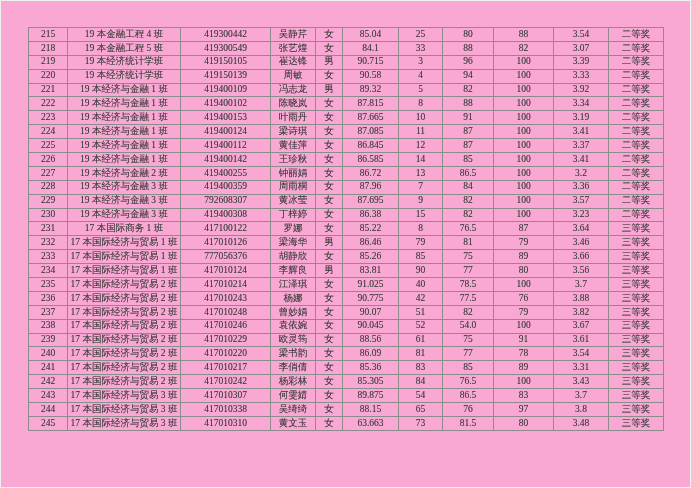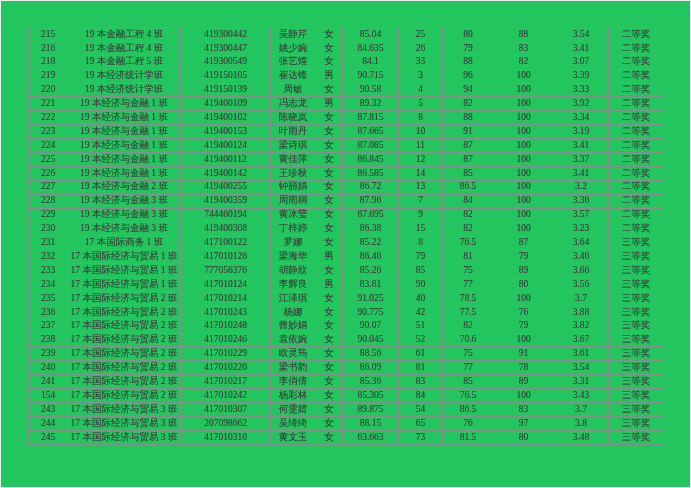--- a/index.html
+++ b/index.html
@@ -11,21 +11,21 @@
     width: 691px;
     height: 488px;
     position: relative;
     overflow: hidden;
     font-family: "Liberation Serif", "DejaVu Serif", serif;
   }
   .page {
     position: absolute;
     left: 0; top: 0;
     width: 691px; height: 488px;
-    background: #22c55e;
+    background: #f9a8d4;
     box-shadow: inset 0 0 0 1px #f0f0f0;
   }
   table.doc-table {
     position: absolute;
     left: 28px;
     top: 27px;
     width: 635px;
     border-collapse: collapse;
     table-layout: fixed;
     border: 1px solid #5f5f5f;
@@ -70,33 +70,20 @@
           <td>吴静芹</td>
           <td>女</td>
           <td>85.04</td>
           <td>25</td>
           <td>80</td>
           <td>88</td>
           <td>3.54</td>
           <td>二等奖</td>
         </tr>
         <tr>
-          <td>216</td>
-          <td>19 本金融工程 4 班</td>
-          <td>419300447</td>
-          <td>姚少婉</td>
-          <td>女</td>
-          <td>84.635</td>
-          <td>26</td>
-          <td>79</td>
-          <td>83</td>
-          <td>3.41</td>
-          <td>二等奖</td>
-        </tr>
-        <tr>
           <td>218</td>
           <td>19 本金融工程 5 班</td>
           <td>419300549</td>
           <td>张艺煌</td>
           <td>女</td>
           <td>84.1</td>
           <td>33</td>
           <td>88</td>
           <td>82</td>
           <td>3.07</td>
@@ -228,21 +215,21 @@
           <td>87.96</td>
           <td>7</td>
           <td>84</td>
           <td>100</td>
           <td>3.36</td>
           <td>二等奖</td>
         </tr>
         <tr>
           <td>229</td>
           <td>19 本经济与金融 3 班</td>
-          <td>744460194</td>
+          <td>792608307</td>
           <td>黄冰莹</td>
           <td>女</td>
           <td>87.695</td>
           <td>9</td>
           <td>82</td>
           <td>100</td>
           <td>3.57</td>
           <td>二等奖</td>
         </tr>
         <tr>
@@ -350,21 +337,21 @@
           <td>三等奖</td>
         </tr>
         <tr>
           <td>238</td>
           <td>17 本国际经济与贸易 2 班</td>
           <td>417010246</td>
           <td>袁依婉</td>
           <td>女</td>
           <td>90.045</td>
           <td>52</td>
-          <td>70.6</td>
+          <td>54.0</td>
           <td>100</td>
           <td>3.67</td>
           <td>三等奖</td>
         </tr>
         <tr>
           <td>239</td>
           <td>17 本国际经济与贸易 2 班</td>
           <td>417010229</td>
           <td>欧灵筠</td>
           <td>女</td>
@@ -395,21 +382,21 @@
           <td>李俏倩</td>
           <td>女</td>
           <td>85.36</td>
           <td>83</td>
           <td>85</td>
           <td>89</td>
           <td>3.31</td>
           <td>三等奖</td>
         </tr>
         <tr>
-          <td>154</td>
+          <td>242</td>
           <td>17 本国际经济与贸易 2 班</td>
           <td>417010242</td>
           <td>杨彩林</td>
           <td>女</td>
           <td>85.305</td>
           <td>84</td>
           <td>76.5</td>
           <td>100</td>
           <td>3.43</td>
           <td>三等奖</td>
@@ -423,21 +410,21 @@
           <td>89.875</td>
           <td>54</td>
           <td>86.5</td>
           <td>83</td>
           <td>3.7</td>
           <td>三等奖</td>
         </tr>
         <tr>
           <td>244</td>
           <td>17 本国际经济与贸易 3 班</td>
-          <td>207098662</td>
+          <td>417010338</td>
           <td>吴绮绮</td>
           <td>女</td>
           <td>88.15</td>
           <td>65</td>
           <td>76</td>
           <td>97</td>
           <td>3.8</td>
           <td>三等奖</td>
         </tr>
         <tr>

